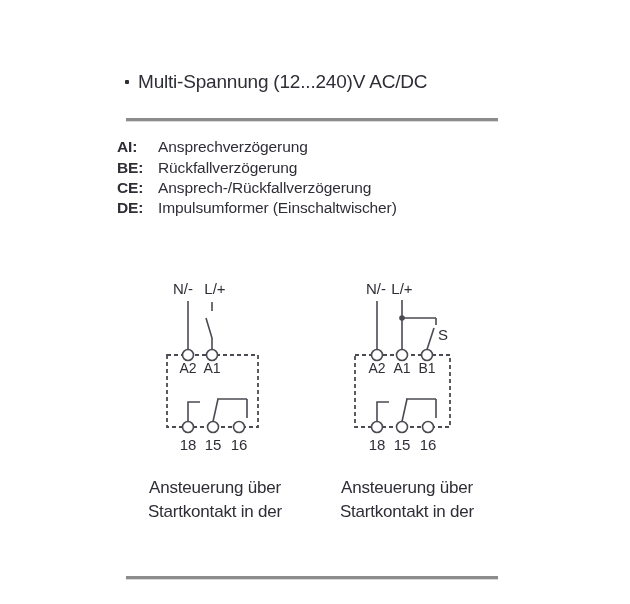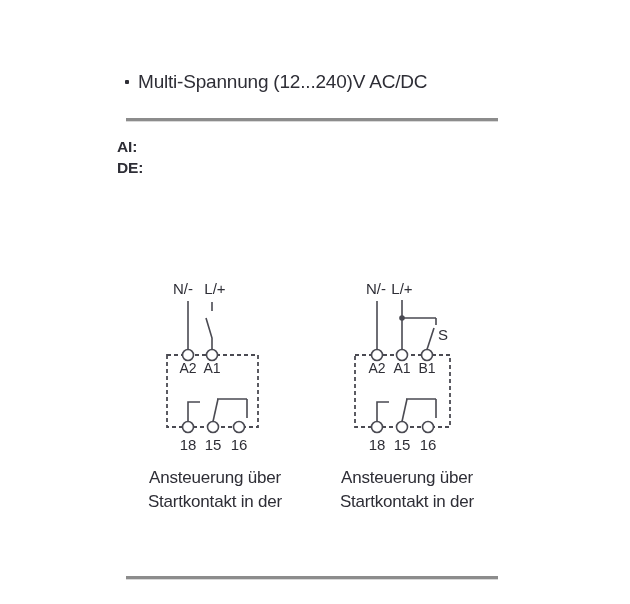--- a/index.html
+++ b/index.html
@@ -31,44 +31,54 @@
   #diagram-right-svg { left: 335px; }
   .diagram-svg text { fill: #2e2e36; font-family: "Liberation Sans", sans-serif; }
   .wire { stroke: #4a4a52; stroke-width: 1.6; fill: none; }
   .outline { stroke: #4a4a52; stroke-width: 1.8; fill: none; stroke-dasharray: 4 3; }
   .terminal { stroke: #4a4a52; stroke-width: 1.6; fill: #ffffff; }
   .dot { fill: #4a4a52; stroke: none; }
   .t-label { font-size: 14px; text-anchor: middle; }
   .s-label { font-size: 15px; text-anchor: middle; }
   .n-label { font-size: 15px; text-anchor: middle; }
   
-  .caption { position: absolute; top: 466px; width: 160px; text-align: center; font-size: 17px; line-height: 24px; letter-spacing: -0.2px; }
+  .caption { position: absolute; top: 476px; width: 160px; text-align: center; font-size: 17px; line-height: 24px; letter-spacing: -0.2px; }
   #caption-left { left: 135px; }
   #caption-right { left: 327px; }
 </style>
 </head>
 <body>
 
 <div id="page">
 
   <div class="feature-list">
     <div class="feature-item">
       <span class="bullet"></span>
       <span>Multi-Spannung (12...240)V AC/DC</span>
     </div>
   </div>
 
   <div class="rule top"></div>
 
   <div class="legend">
     <div class="legend-row">
       <span class="legend-abbr">AI:</span>
+      <span class="legend-desc">Ansprechverzögerung</span>
+    </div>
+    <div class="legend-row">
+      <span class="legend-abbr">BE:</span>
+      <span class="legend-desc">Rückfallverzögerung</span>
+    </div>
+    <div class="legend-row">
+      <span class="legend-abbr">CE:</span>
+      <span class="legend-desc">Ansprech-/Rückfallverzögerung</span>
     </div>
     <div class="legend-row">
       <span class="legend-abbr">DE:</span>
+      <span class="legend-desc">Impulsumformer (Einschaltwischer)</span>
     </div>
   </div>
 
   <svg id="diagram-left-svg" class="diagram-svg" width="130" height="182" viewBox="0 0 130 182">
     <text class="n-label" x="38" y="16">N/-</text>
     <text class="n-label" x="70" y="16">L/+</text>
     <path class="wire" d="M43 23 V71.5"></path>
     <path class="wire" d="M67 24 V33"></path>
     <path class="wire" d="M67 71.5 L67 60 L61 40"></path>
     <rect class="outline" x="22" y="77" width="91" height="72"></rect>

